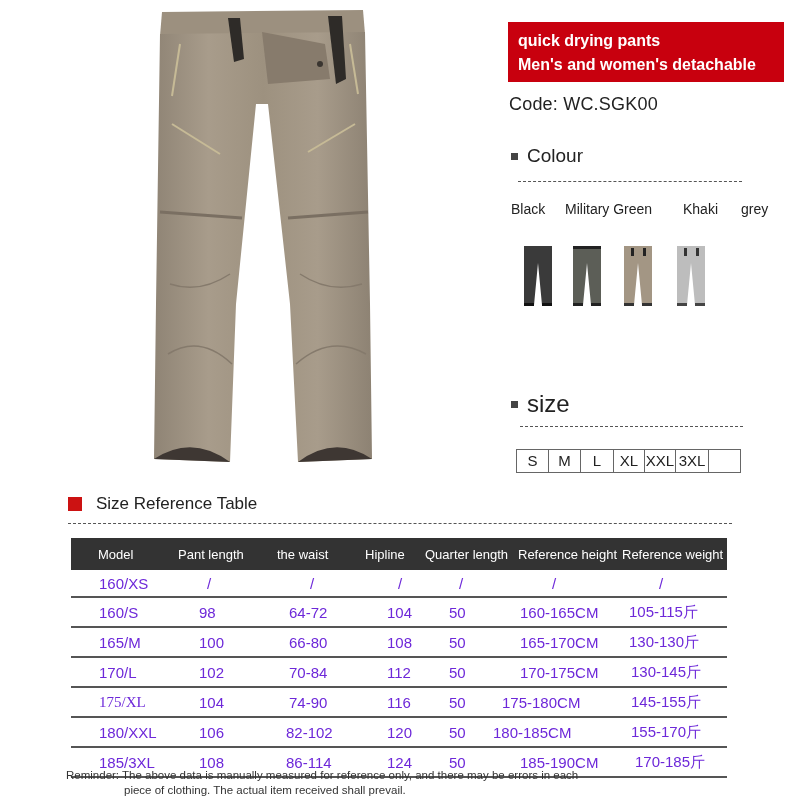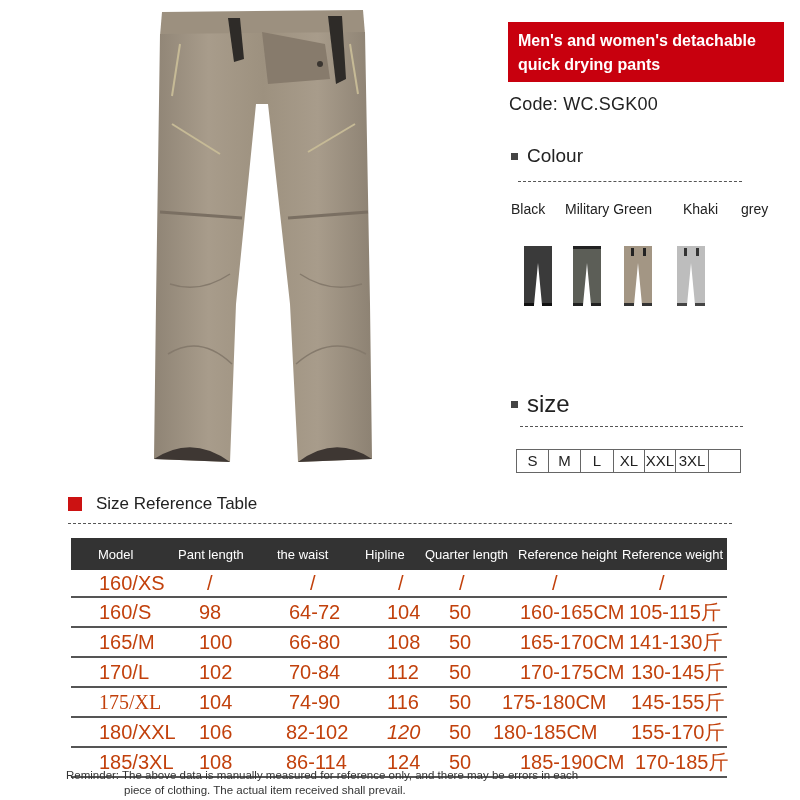--- a/index.html
+++ b/index.html
@@ -28,21 +28,21 @@
 
   .size-boxes { position: absolute; left: 516px; top: 449px; height: 24px; display: flex; border: 1px solid #666; }
   .size-boxes .sz { height: 22px; border-right: 1px solid #666; font-size: 15px; line-height: 22px; text-align: center; color: #222; font-family: "Liberation Sans Narrow", "Liberation Sans", sans-serif; }
   .size-boxes .sz:last-child { border-right: none; }
 
   .ref-head { position: absolute; left: 68px; top: 494px; display: flex; align-items: center; font-size: 17px; color: #222; }
   .ref-head .red-sq { width: 14px; height: 14px; background: #cc1212; margin-right: 14px; }
 
   .tbl { position: absolute; left: 71px; top: 538px; width: 656px; }
   .tbl .hdr { height: 32px; background: #333333; color: #fff; display: flex; align-items: center; font-size: 13px; }
-  .tbl .row { height: 30px; display: flex; align-items: center; border-bottom: 2px solid #555; font-size: 20px; color: #c2410c; }
+  .tbl .row { height: 30px; display: flex; align-items: center; border-bottom: 2px solid #555; font-size: 15px; color: #6d28d9; }
   .tbl .row.first { height: 28px; }
   .cell { position: absolute; white-space: nowrap; text-align: right; }
   .tbl .hdr, .tbl .row { position: relative; }
 
   .reminder { position: absolute; left: 66px; top: 768px; font-size: 11.5px; color: #333; line-height: 15px; }
   .reminder .l2 { padding-left: 58px; }
 </style>
 </head>
 <body>
 
@@ -80,22 +80,22 @@
     <path d="M150 270 Q180 290 212 280" stroke="#857a6c" stroke-width="1.5" fill="none"></path>
     <path d="M18 350 Q50 330 82 360" stroke="#857a6c" stroke-width="1.5" fill="none"></path>
     <path d="M146 360 Q180 330 216 350" stroke="#857a6c" stroke-width="1.5" fill="none"></path>
 
     <path d="M4 455 Q42 430 80 458 Z" fill="#3e3733"></path>
     <path d="M148 458 Q185 430 222 455 Z" fill="#3e3733"></path>
   </svg>
 </div>
 
 <div class="title-box">
+  <div>quick drying pants</div>
   <div>Men's and women's detachable</div>
-  <div>quick drying pants</div>
 </div>
 <div class="code">Code: WC.SGK00</div>
 
 <div class="sec-head colour-head">
   <span class="bullet"></span>
   <span>Colour</span>
 </div>
 <div class="dash" style="left:518px; top:181px; width:224px;"></div>
 
 <div class="colour-names">
@@ -192,21 +192,21 @@
     <span class="cell" style="left:558px;">105-115斤</span>
   </div>
 
   <div class="row">
     <span class="cell" style="left:28px;">165/M</span>
     <span class="cell" style="left:128px;">100</span>
     <span class="cell" style="left:218px;">66-80</span>
     <span class="cell" style="left:316px;">108</span>
     <span class="cell" style="left:378px;">50</span>
     <span class="cell" style="left:449px;">165-170CM</span>
-    <span class="cell" style="left:558px;">141-130斤</span>
+    <span class="cell" style="left:558px;">130-130斤</span>
   </div>
 
   <div class="row">
     <span class="cell" style="left:28px;">170/L</span>
     <span class="cell" style="left:128px;">102</span>
     <span class="cell" style="left:218px;">70-84</span>
     <span class="cell" style="left:316px;">112</span>
     <span class="cell" style="left:378px;">50</span>
     <span class="cell" style="left:449px;">170-175CM</span>
     <span class="cell" style="left:560px;">130-145斤</span>
@@ -219,21 +219,21 @@
     <span class="cell" style="left:316px;">116</span>
     <span class="cell" style="left:378px;">50</span>
     <span class="cell" style="left:431px;">175-180CM</span>
     <span class="cell" style="left:560px;">145-155斤</span>
   </div>
 
   <div class="row">
     <span class="cell" style="left:28px;">180/XXL</span>
     <span class="cell" style="left:128px;">106</span>
     <span class="cell" style="left:215px;">82-102</span>
-    <span class="cell" style="left:316px;font-style:italic;">120</span>
+    <span class="cell" style="left:316px;">120</span>
     <span class="cell" style="left:378px;">50</span>
     <span class="cell" style="left:422px;">180-185CM</span>
     <span class="cell" style="left:560px;">155-170斤</span>
   </div>
 
   <div class="row">
     <span class="cell" style="left:28px;">185/3XL</span>
     <span class="cell" style="left:128px;">108</span>
     <span class="cell" style="left:215px;">86-114</span>
     <span class="cell" style="left:316px;">124</span>

